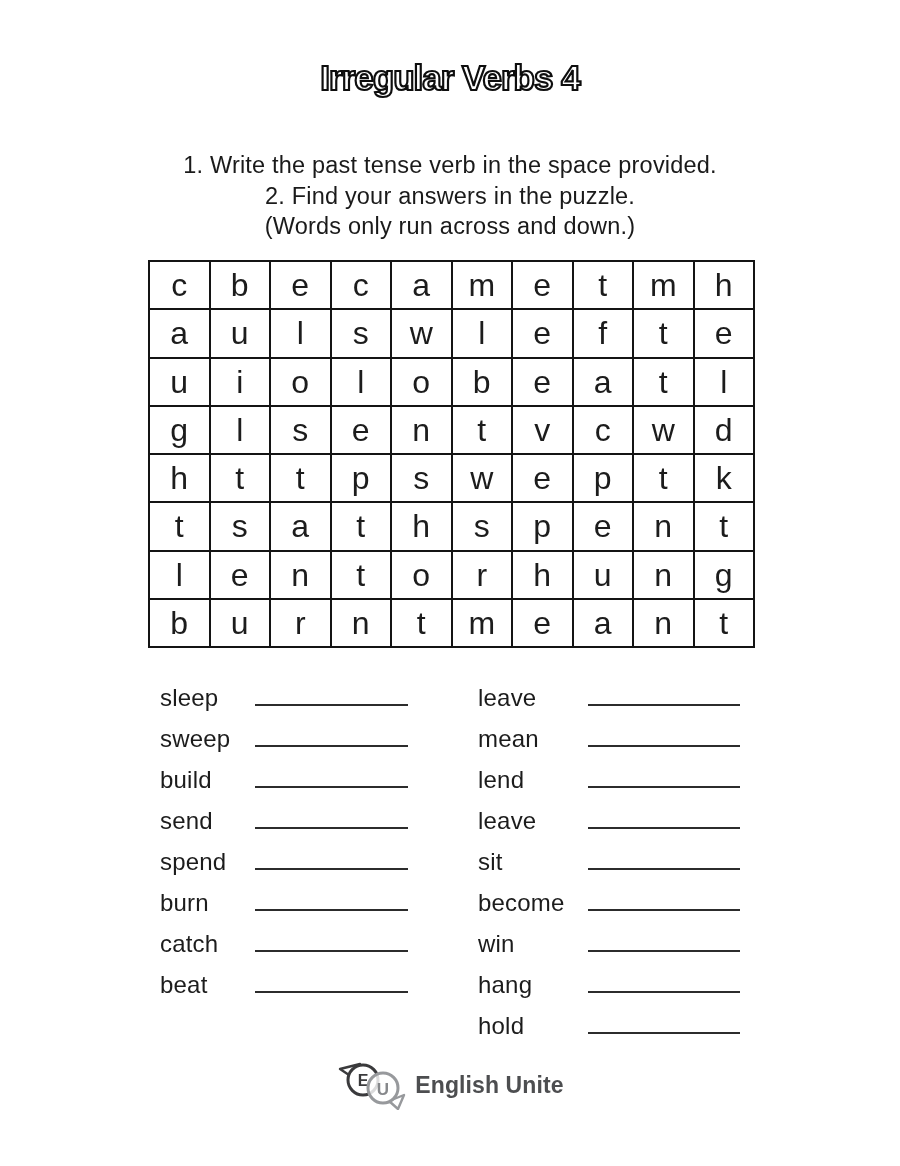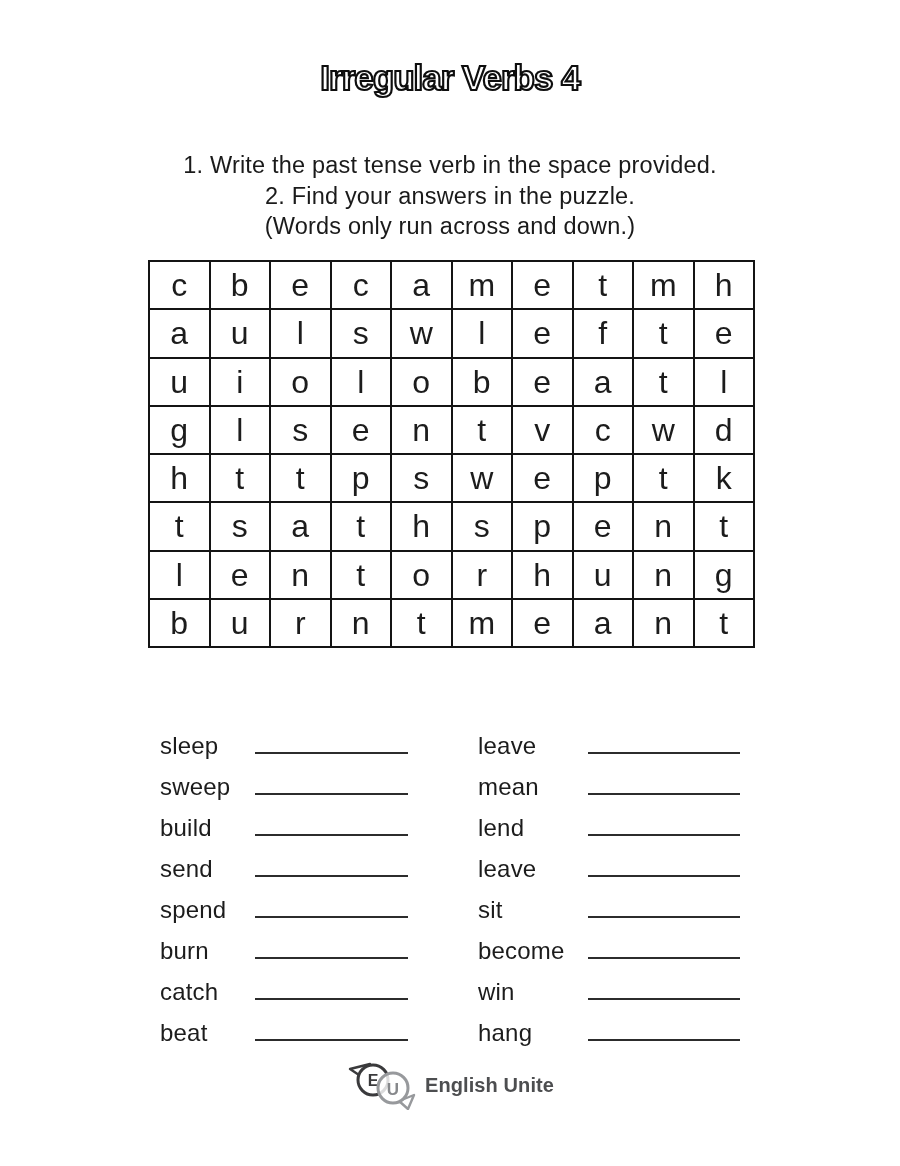--- a/index.html
+++ b/index.html
@@ -64,21 +64,21 @@
   }
 
   
   .wordlist {
     position: absolute;
     top: 684px;
     left: 160px;
     display: flex;
     gap: 70px;
   }
-  .word-column { display: flex; flex-direction: column; margin-top: 48px; }
+  .word-column { display: flex; flex-direction: column; }
   .word-row {
     display: flex;
     align-items: baseline;
     height: 41px;
   }
   .word-label {
     color: #1c1c1c;
     font-size: 24px;
     letter-spacing: 0.2px;
   }
@@ -98,21 +98,21 @@
     top: 1060px;
     left: 0;
     width: 100%;
     display: flex;
     justify-content: center;
     align-items: center;
     gap: 5px;
   }
   .brand-text {
     color: #4d4e50;
-    font-size: 20px;
+    font-size: 23px;
     font-weight: 700;
     letter-spacing: 0.1px;
   }
   .logo-e { font: 700 16px "Liberation Sans", sans-serif; fill: #3a3a3c; }
   .logo-u { font: 700 17px "Liberation Sans", sans-serif; fill: #86888b; }
 </style>
 </head>
 <body>
 
 <div class="page">
@@ -285,20 +285,24 @@
         <div class="word-row">
           <span class="word-label">become</span>
           <span class="answer-line"></span>
         </div>
         <div class="word-row">
           <span class="word-label">win</span>
           <span class="answer-line"></span>
         </div>
         <div class="word-row">
           <span class="word-label">hang</span>
+          <span class="answer-line"></span>
+        </div>
+        <div class="word-row">
+          <span class="word-label">hold</span>
           <span class="answer-line"></span>
         </div>
       </div>
   </div>
 
   <div class="footer">
     <svg width="74" height="50" viewBox="0 0 74 50">
       <polygon points="4,9 24,4 19,19" fill="#ffffff" stroke="#3a3a3c" stroke-width="2.4" stroke-linejoin="round"></polygon>
       <circle cx="27" cy="20" r="15" fill="#ffffff" stroke="#3a3a3c" stroke-width="3"></circle>
       <text x="27" y="26" text-anchor="middle" class="logo-e">E</text>

